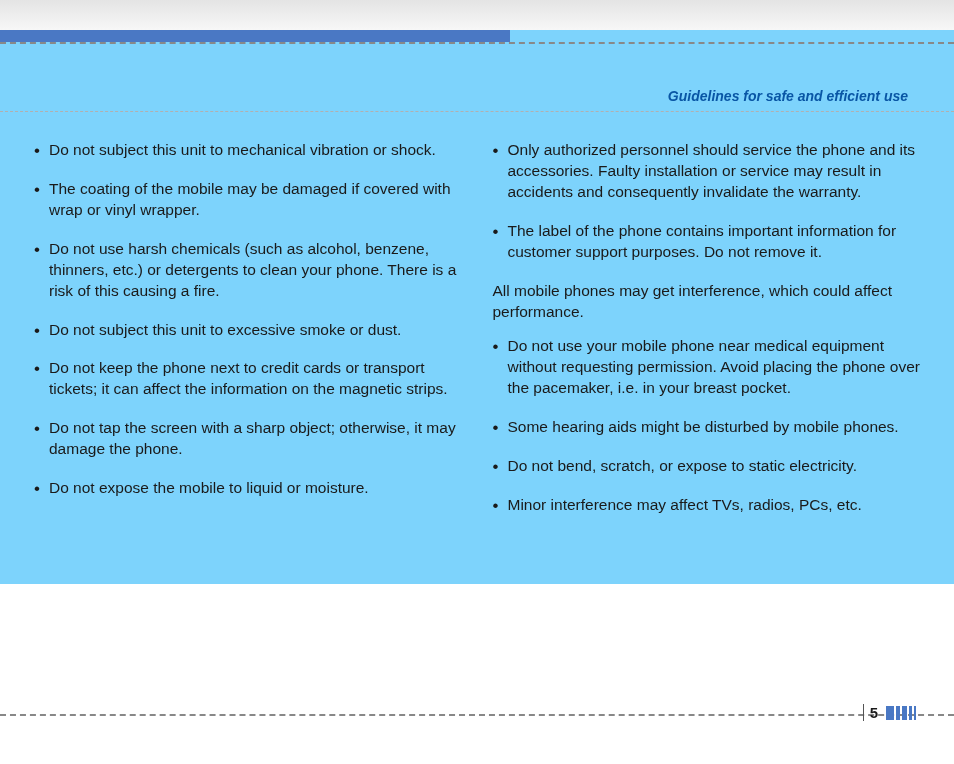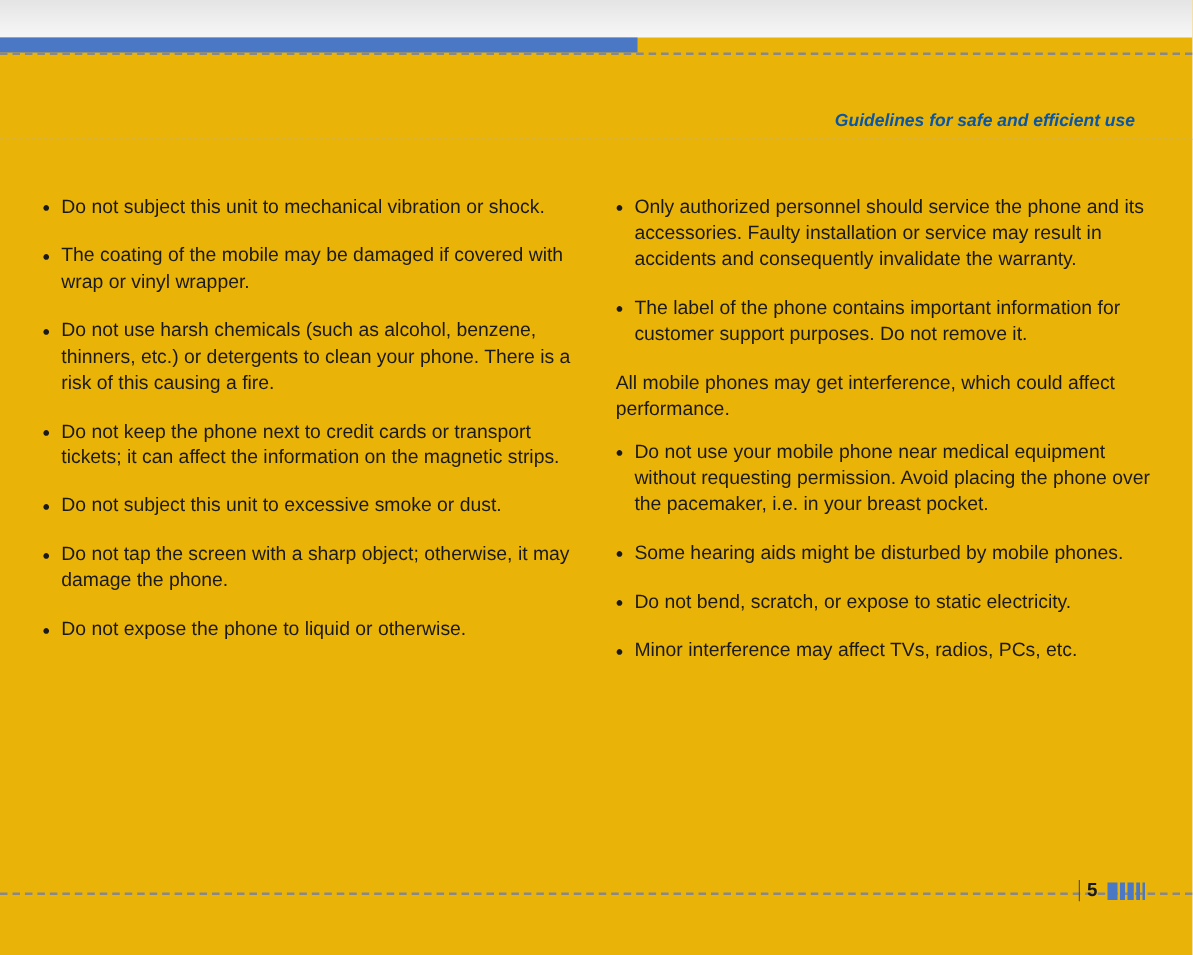--- a/index.html
+++ b/index.html
@@ -6,22 +6,22 @@
   html, body {
     margin: 0; padding: 0;
     width: 954px; height: 764px;
     background: #ffffff;
     font-family: "Helvetica Neue", Helvetica, Arial, sans-serif;
     color: #1a1a1a;
     overflow: hidden;
   }
   .page {
     position: relative;
-    width: 954px; height: 764px;
-    background: #eab308;
+    width: 954px; height: 584px;
+    background: #7dd3fc;
   }
 
   
   .grad-bar {
     position: absolute;
     top: 0; left: 0; width: 954px; height: 30px;
     background: linear-gradient(#e4e4e4, #f7f7f7);
   }
   .top-blue-accent {
     position: absolute;
@@ -43,21 +43,21 @@
   }
   .under-title-dash {
     position: absolute;
     top: 111px; left: 0; width: 100%; height: 0;
     border-top: 1px dashed #b0b0b0;
   }
 
   
   .content {
     position: absolute;
-    top: 156px; left: 34px; width: 886px; height: 560px;
+    top: 140px; left: 34px; width: 886px; height: 560px;
     display: flex;
     column-gap: 31px;
   }
   .col {
     width: 430px;
     font-size: 15.5px;
     line-height: 1.35;
   }
   ul.bullets {
     list-style: none;
@@ -143,24 +143,24 @@
 
   <div class="under-title-dash"></div>
 
   <div class="content">
 
     <div class="col">
       <ul class="bullets">
         <li>Do not subject this unit to mechanical vibration or shock.</li>
         <li>The coating of the mobile may be damaged if covered with wrap or vinyl wrapper.</li>
         <li>Do not use harsh chemicals (such as alcohol, benzene, thinners, etc.) or detergents to clean your phone. There is a risk of this causing a fire.</li>
+        <li>Do not subject this unit to excessive smoke or dust.</li>
         <li>Do not keep the phone next to credit cards or transport tickets; it can affect the information on the magnetic strips.</li>
-        <li>Do not subject this unit to excessive smoke or dust.</li>
         <li>Do not tap the screen with a sharp object; otherwise, it may damage the phone.</li>
-        <li>Do not expose the phone to liquid or otherwise.</li>
+        <li>Do not expose the mobile to liquid or moisture.</li>
       </ul>
     </div>
 
     <div class="col">
       <ul class="bullets">
         <li>Only authorized personnel should service the phone and its accessories. Faulty installation or service may result in accidents and consequently invalidate the warranty.</li>
         <li>The label of the phone contains important information for customer support purposes. Do not remove it.</li>
       </ul>
 
 

